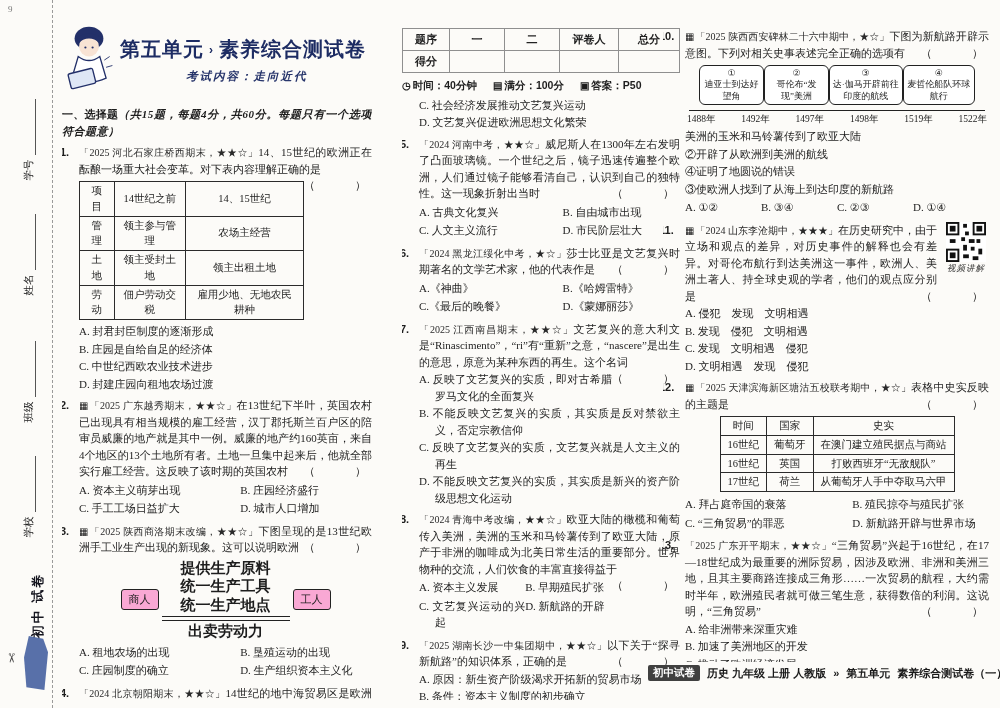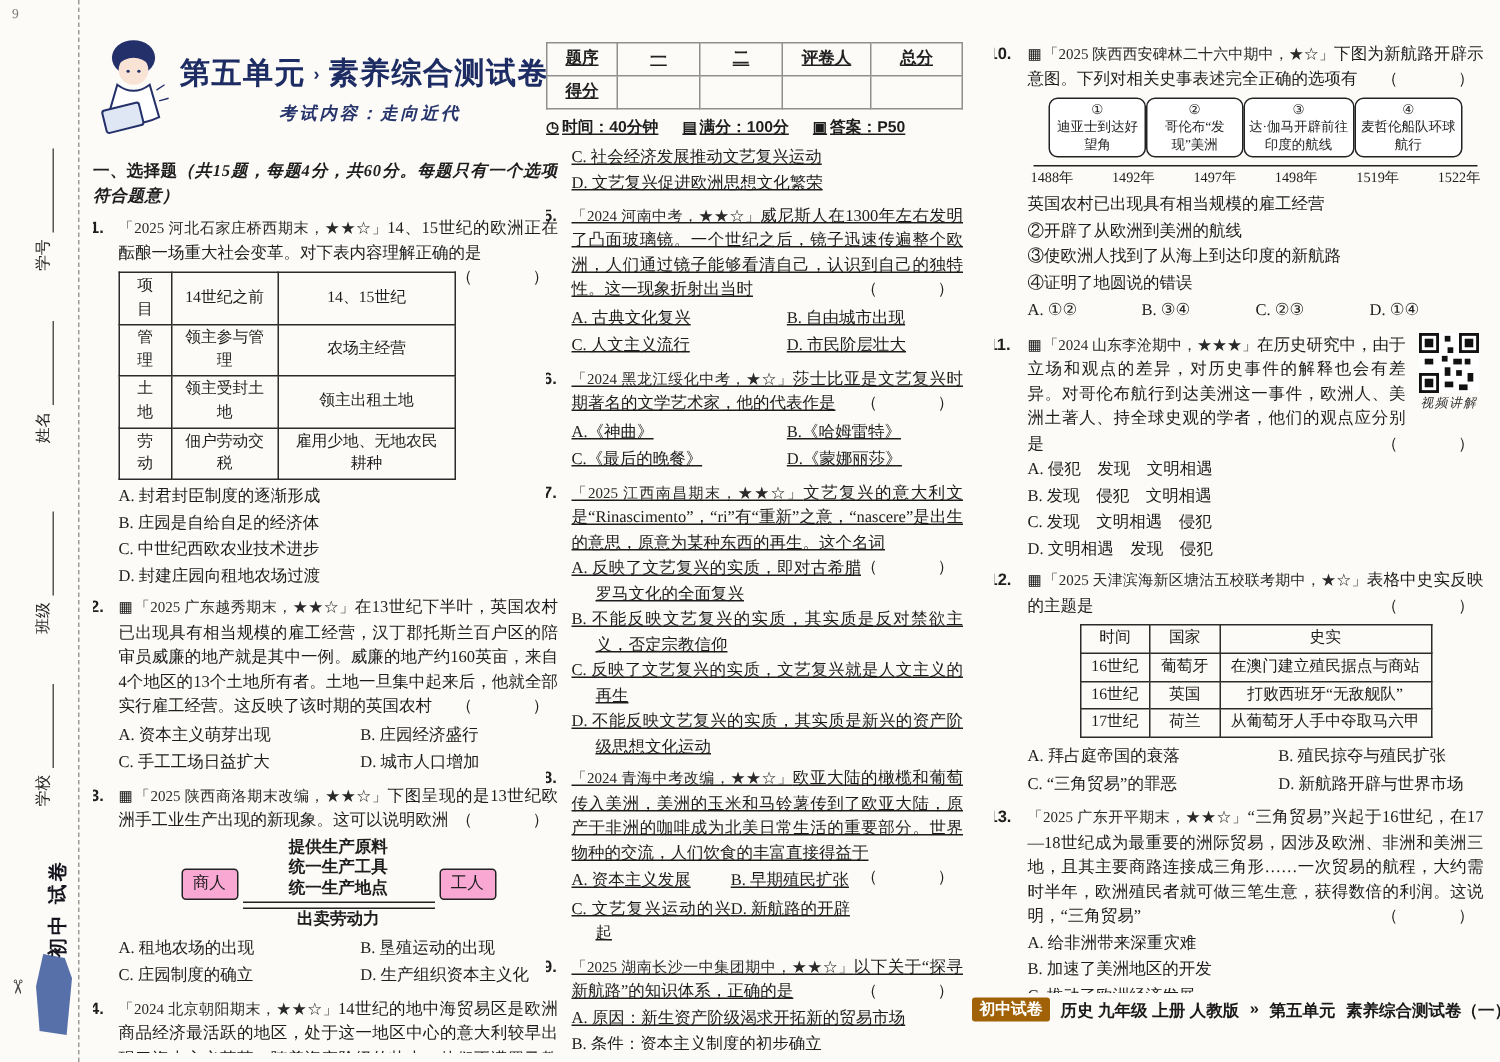--- a/index.html
+++ b/index.html
@@ -16,21 +16,21 @@
   .series{position:absolute;left:6px;top:598px;transform:rotate(-90deg);
           font-family:"Liberation Sans",sans-serif;font-weight:bold;font-size:13px;
           color:#15151f;line-height:1.15;letter-spacing:2px;white-space:nowrap;}
   .scissors{position:absolute;left:6px;top:650px;font-size:13px;color:#444;transform:rotate(90deg);}
   .stamp{position:absolute;left:24px;top:636px;width:24px;height:54px;background:#2e4e95;opacity:.8;
          clip-path:polygon(20% 0,80% 5%,100% 30%,85% 100%,10% 95%,0 40%);}
 
   
   .col{position:absolute;font-size:11px;line-height:1.5;overflow:hidden;text-align:justify;}
   .col1{left:62px;top:24px;width:310px;height:678px;}
-  .col2{left:364px;top:28px;width:278px;height:672px;text-decoration:underline;}
+  .col2{left:402px;top:28px;width:278px;height:672px;}
   .col3{left:663px;top:20px;width:326px;height:642px;}
 
   
   .header{display:flex;align-items:flex-start;}
   .mascot{flex:0 0 auto;margin-right:4px;}
   .title{font-family:"Liberation Sans",sans-serif;font-weight:bold;font-size:20px;
          color:#1d2c63;letter-spacing:1px;white-space:nowrap;margin-top:10px;}
   .tsep{font-size:12px;margin:0 5px;vertical-align:2px;}
   .subtitle{font-style:italic;font-weight:bold;color:#27356b;font-size:11.5px;margin:4px 0 0 66px;letter-spacing:2px;}
 
@@ -58,41 +58,41 @@
   
   .stable{border-collapse:collapse;width:100%;font-family:"Liberation Sans",sans-serif;font-size:11px;}
   .stable td{border:1px solid #8f8f8f;height:19px;text-align:center;font-weight:bold;color:#222;}
   .meta{display:flex;gap:16px;font-family:"Liberation Sans",sans-serif;font-weight:bold;
         font-size:10.5px;margin:5px 0 3px;}
   .meta .ic{font-size:10px;margin-right:2px;}
 
   
   .flow{display:flex;align-items:center;justify-content:center;margin:3px 0 2px;}
   .fbox{border:1.5px solid #222;border-radius:3px;padding:1px 7px;font-size:11px;background:#f9a8d4;}
-  .fmid{display:flex;flex-direction:column;align-items:center;margin:0 3px;line-height:1.25;font-size:11px;font-weight:bold;}
+  .fmid{display:flex;flex-direction:column;align-items:center;margin:0 3px;line-height:1.25;font-size:15px;font-weight:bold;}
   .farrow{width:128px;height:3px;border-top:1.3px solid #222;border-bottom:1.3px solid #222;margin:1px 0;}
 
   
   .tl{margin:4px 0 2px;}
   .tl-boxes{display:flex;justify-content:space-between;align-items:flex-start;padding:0 14px;}
   .tl-box{border:1.2px solid #222;border-radius:6px;padding:2px 3px;font-size:9px;line-height:1.25;
           text-align:center;max-width:66px;background:#fff;}
   .tl-axis{border-top:1.2px solid #222;margin:5px 4px 1px;}
   .tl-years{display:flex;justify-content:space-between;font-size:9.5px;padding:0 2px;}
   .stmts div{margin:1px 0;}
 
   
   .qr{float:right;width:46px;margin:0 0 2px 6px;text-align:center;}
   .qr svg{width:40px;height:40px;display:block;margin:0 auto;}
   .qr-cap{font-size:8.5px;font-style:italic;color:#333;letter-spacing:1px;}
 
   
   .footer{position:absolute;left:648px;top:665px;display:flex;align-items:center;gap:7px;
           font-family:"Liberation Sans",sans-serif;font-size:11px;font-weight:bold;color:#1a1a1a;white-space:nowrap;}
-  .fbadge{background:#a16207;color:#fff;padding:1px 5px;border-radius:2px;font-size:10.5px;}
+  .fbadge{background:#404040;color:#fff;padding:1px 5px;border-radius:2px;font-size:10.5px;}
 </style>
 </head>
 <body>
 
 <div class="page">
 
   <span class="corner">9</span>
   <div class="cutline"></div>
   <div class="mfield" style="top:133px">
     <span>学号</span>
@@ -332,24 +332,24 @@
         <div class="tl-years">
           <span>1488年</span>
           <span>1492年</span>
           <span>1497年</span>
           <span>1498年</span>
           <span>1519年</span>
           <span>1522年</span>
         </div>
       </div>
       <div class="stmts">
-        <div>英国农村已出现具有相当规模的雇工经营</div>
+        <div>美洲的玉米和马铃薯传到了欧亚大陆</div>
         <div>②开辟了从欧洲到美洲的航线</div>
+        <div>④证明了地圆说的错误</div>
         <div>③使欧洲人找到了从海上到达印度的新航路</div>
-        <div>④证明了地圆说的错误</div>
       </div>
       <ul class="opts cols4">
         <li>A. ①②</li>
         <li>B. ③④</li>
         <li>C. ②③</li>
         <li>D. ①④</li>
       </ul>
     </div>
 
     <div class="q wide">

